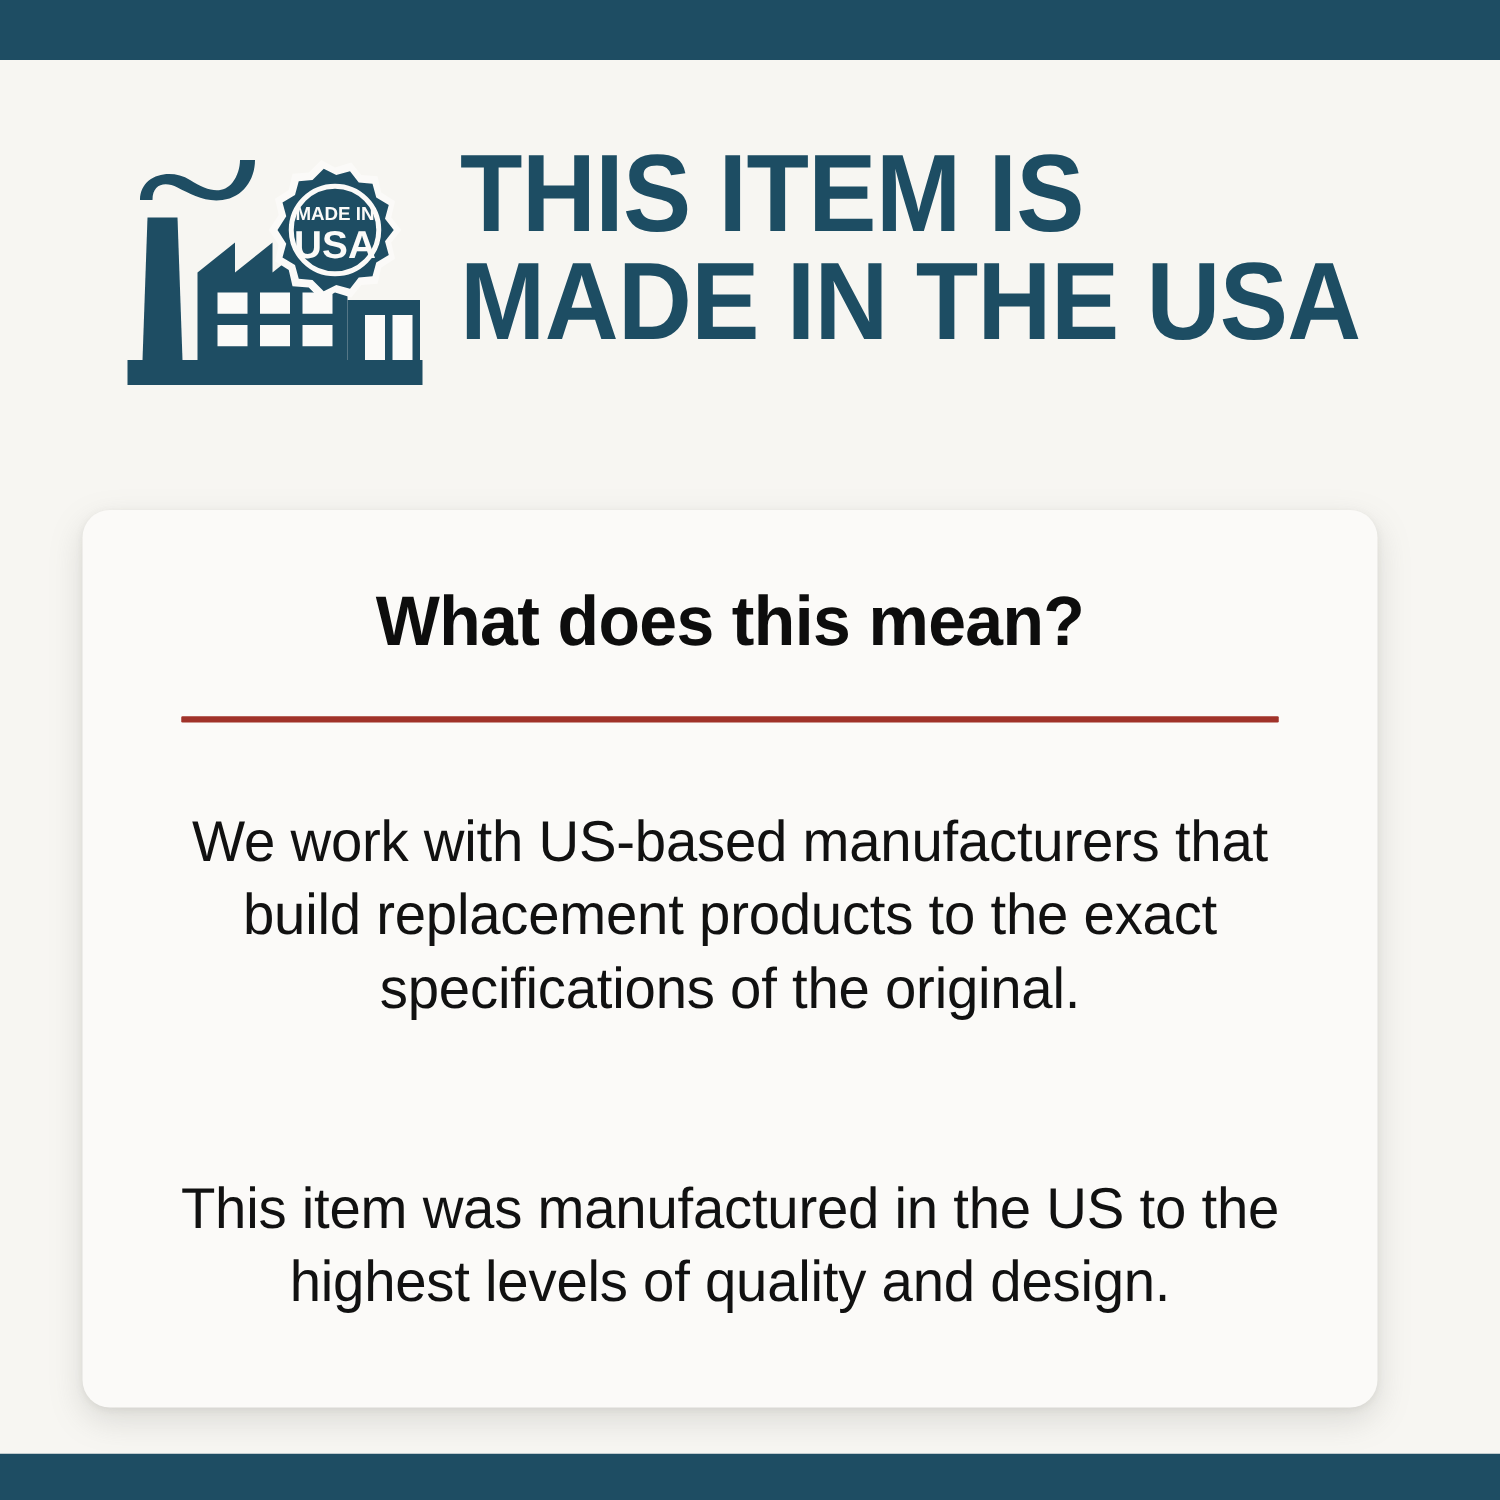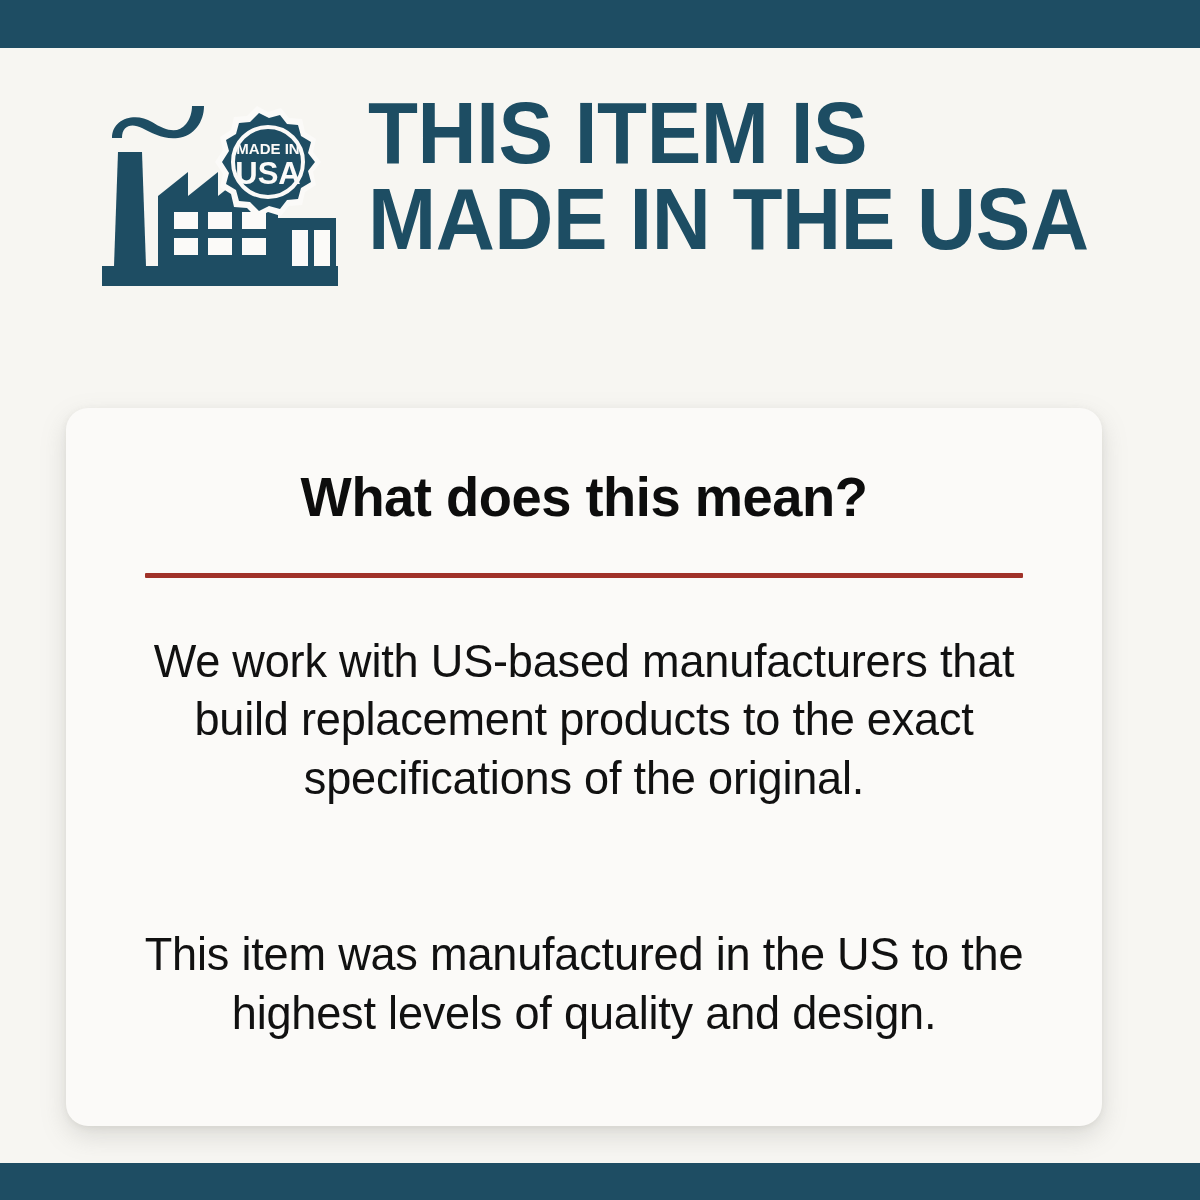--- a/index.html
+++ b/index.html
@@ -32,21 +32,21 @@
     top: 48px;
     left: 0;
     width: 1200px;
     height: 1115px;
     background: #f7f6f2;
   }
 
   
   .header {
     position: absolute;
-    top: 48px;
+    top: 70px;
     left: 100px;
     width: 1050px;
     height: 230px;
     display: flex;
     align-items: flex-start;
   }
 
   .factory-logo {
     width: 240px;
     height: 195px;
@@ -97,21 +97,21 @@
 
   .divider {
     width: 878px;
     height: 5px;
     margin: 44px auto 0 auto;
     background: #a03229;
     border-radius: 1px;
   }
 
   .body-copy {
-    margin: 4px auto;
+    margin: 16px auto;
     padding-top: 50px;
     width: 900px;
     text-align: center;
   }
 
   .para {
     margin: 0;
     color: #111111;
     font-family: "Liberation Sans Narrow", "Liberation Sans", sans-serif;
     font-size: 46px;

